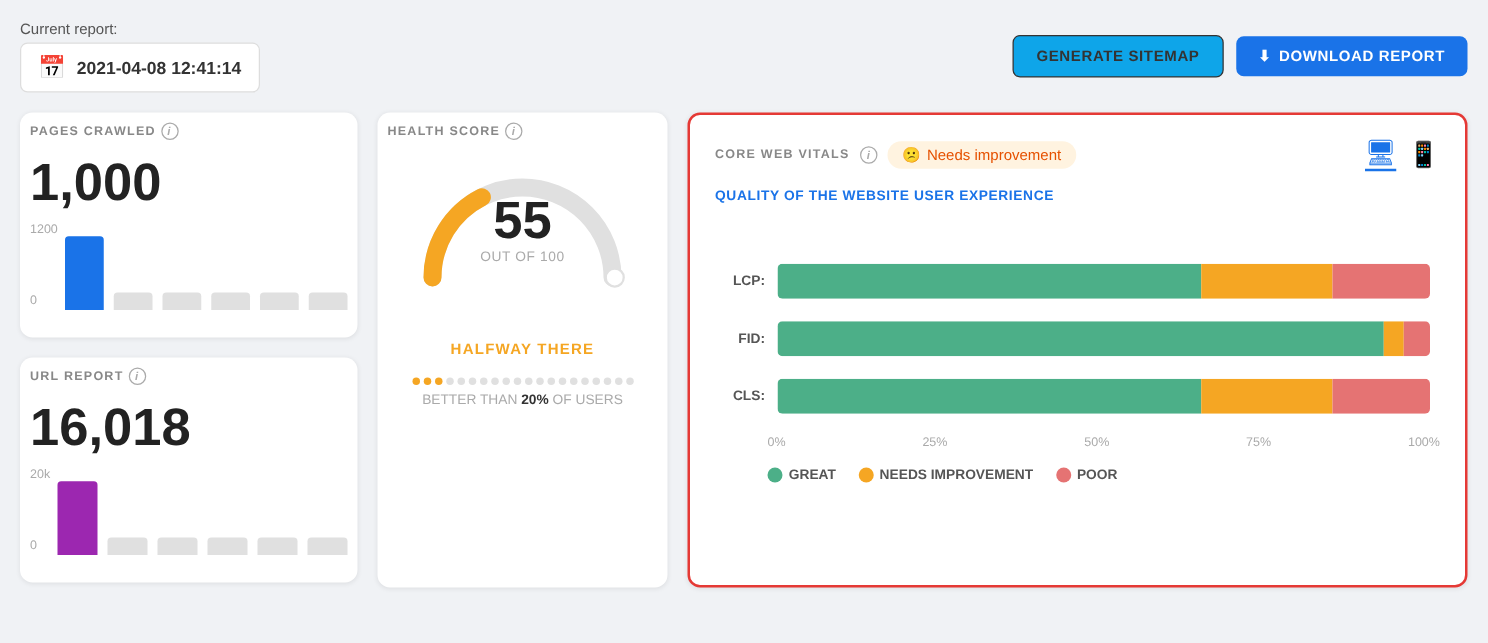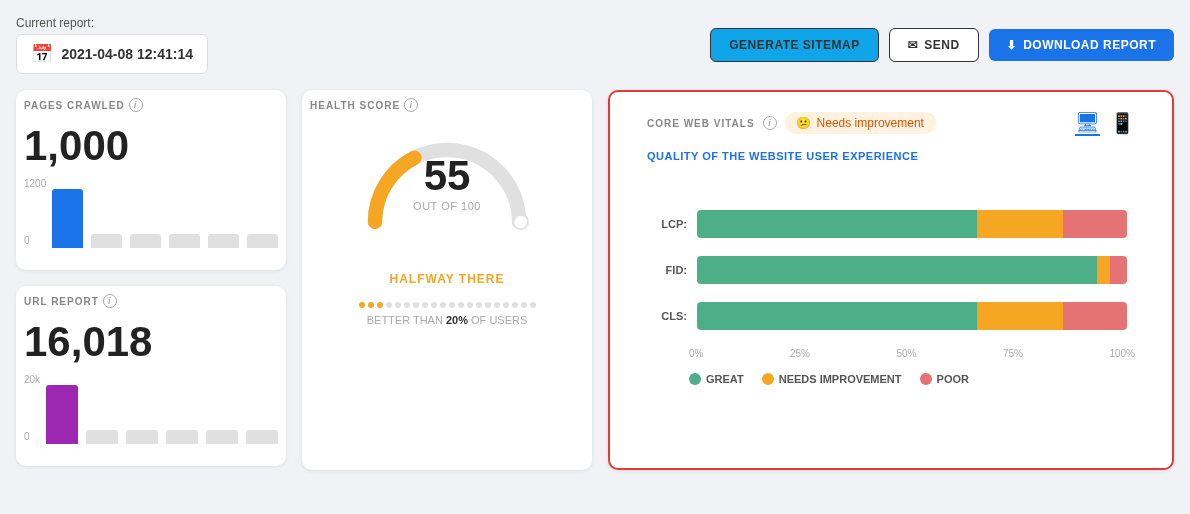--- a/index.html
+++ b/index.html
@@ -89,21 +89,21 @@
       background: #fff;
       border-radius: 10px;
       padding: 8px;
       box-shadow: 0 1px 4px rgba(0,0,0,0.08);
     }
     .card-small {
       width: 270px;
       min-height: 180px;
     }
     .card-medium {
-      width: 290px;
+      width: 232px;
       min-height: 380px;
     }
     .card-large {
       flex: 1;
       min-height: 380px;
       border: 2.5px solid #e53935;
       border-radius: 10px;
     }
     .card-label {
       font-size: 10px;
@@ -331,24 +331,20 @@
 <div class="top-bar">
   <div>
     <div class="current-report-label">Current report:</div>
     <div class="report-date">
       <span class="calendar-icon">📅</span>
       <span>2021-04-08 12:41:14</span>
     </div>
   </div>
   <div class="top-actions">
     <button class="btn-generate">GENERATE SITEMAP</button>
-    <button class="btn-send">
-      <span class="envelope-icon"></span>
-      <span>SEND</span>
-    </button>
     <button class="btn-download">
       <span class="download-icon"></span>
       <span>DOWNLOAD REPORT</span>
     </button>
   </div>
 </div>
 
 <div class="cards-row">
 
   <div style="display:flex;flex-direction:column;gap:16px;">
@@ -441,21 +437,21 @@
           <div class="dot" style="background: rgb(224, 224, 224);"></div>
           <div class="dot" style="background: rgb(224, 224, 224);"></div>
           <div class="dot" style="background: rgb(224, 224, 224);"></div>
         </div>
       <div class="gauge-bottom-text">
         <span>BETTER THAN </span><strong>20%</strong><span> OF USERS</span>
       </div>
     </div>
   </div>
 
-  <div class="card card-large" style="padding:18px 37px;">
+  <div class="card card-large" style="padding:18px 20px;">
     <div class="cwv-header">
       <div class="cwv-title-row">
         <span class="cwv-title">CORE WEB VITALS</span>
         <span class="info-icon">i</span>
         <div class="cwv-badge">
           <span>😕</span>
           <span>Needs improvement</span>
         </div>
       </div>
       <div class="cwv-device-icons">

